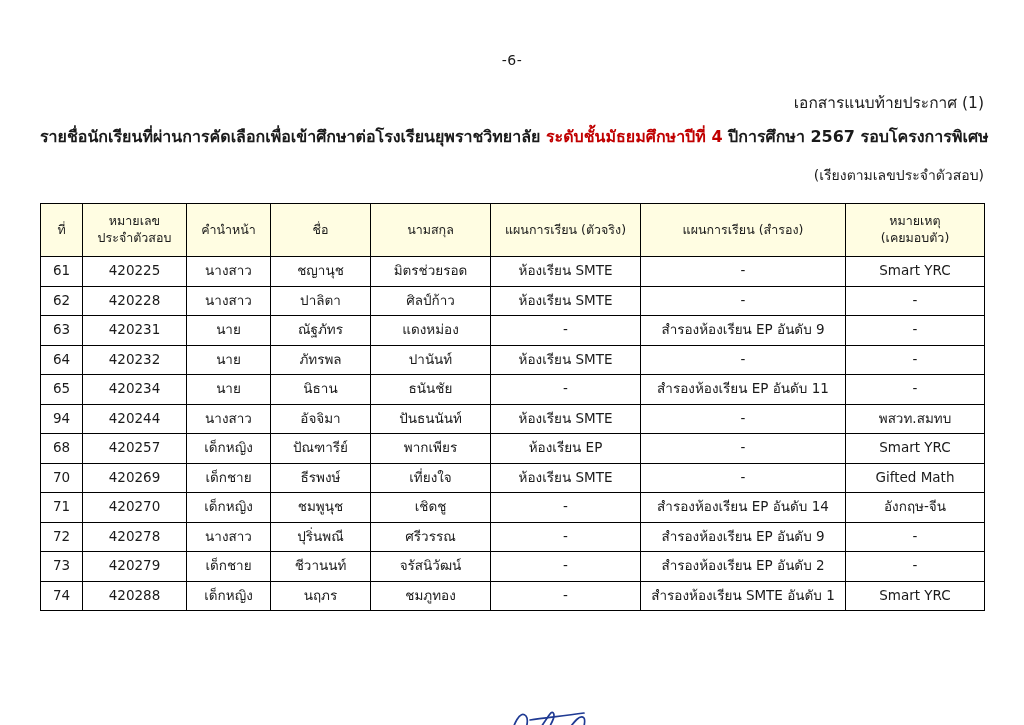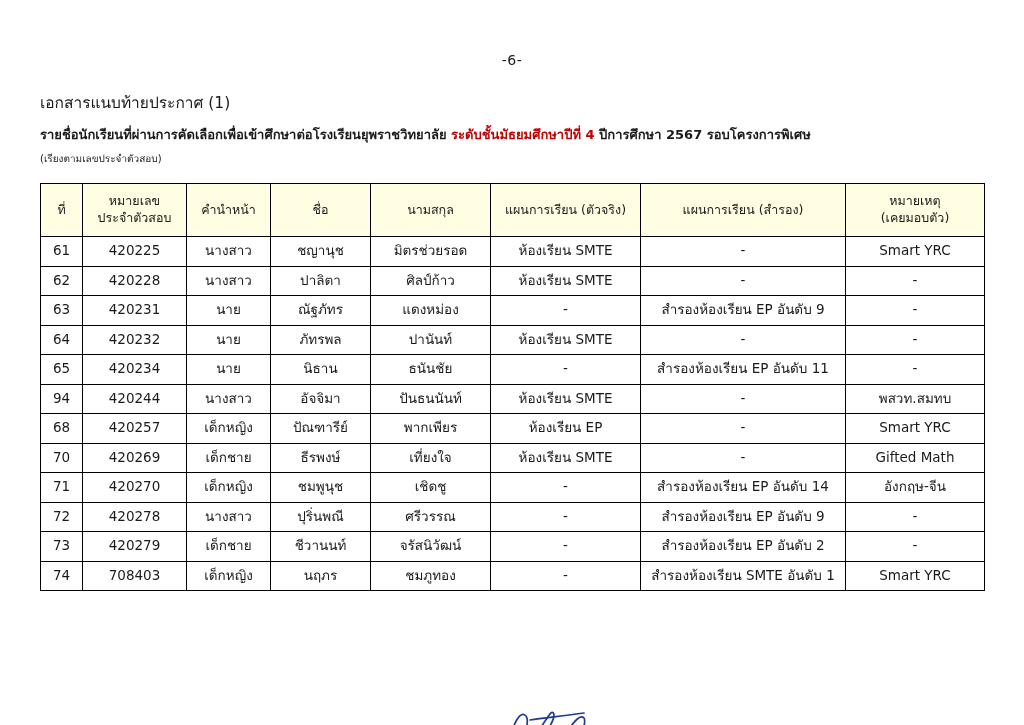--- a/index.html
+++ b/index.html
@@ -22,38 +22,38 @@
     box-sizing: border-box;
     padding: 0 40px;
   }
   .page-number {
     text-align: center;
     font-size: 14px;
     margin-top: 52px;
     letter-spacing: 0.5px;
   }
   .doc-head {
-    text-align: left;
+    text-align: right;
     margin-top: 22px;
   }
   .head-line-1 {
     font-size: 15.5px;
     margin-bottom: 9px;
   }
   .head-line-2 {
-    font-size: 13px;
+    font-size: 16px;
     font-weight: bold;
-    margin-bottom: 6px;
+    margin-bottom: 15px;
     white-space: nowrap;
   }
   .head-line-2 .highlight {
     color: #c00000;
   }
   .head-line-3 {
-    font-size: 10px;
+    font-size: 14px;
   }
   table.roster {
     border-collapse: collapse;
     width: 944px;
     margin: 17px auto 0 auto;
     table-layout: fixed;
   }
   table.roster th,
   table.roster td {
     border: 1px solid #000000;
@@ -239,21 +239,21 @@
         <td>420279</td>
         <td>เด็กชาย</td>
         <td>ชีวานนท์</td>
         <td>จรัสนิวัฒน์</td>
         <td>-</td>
         <td>สำรองห้องเรียน EP อันดับ 2</td>
         <td>-</td>
       </tr>
       <tr>
         <td>74</td>
-        <td>708403</td>
+        <td>420288</td>
         <td>เด็กหญิง</td>
         <td>นฤภร</td>
         <td>ชมภูทอง</td>
         <td>-</td>
         <td>สำรองห้องเรียน SMTE อันดับ 1</td>
         <td>Smart YRC</td>
       </tr>
     </tbody>
   </table>
 

